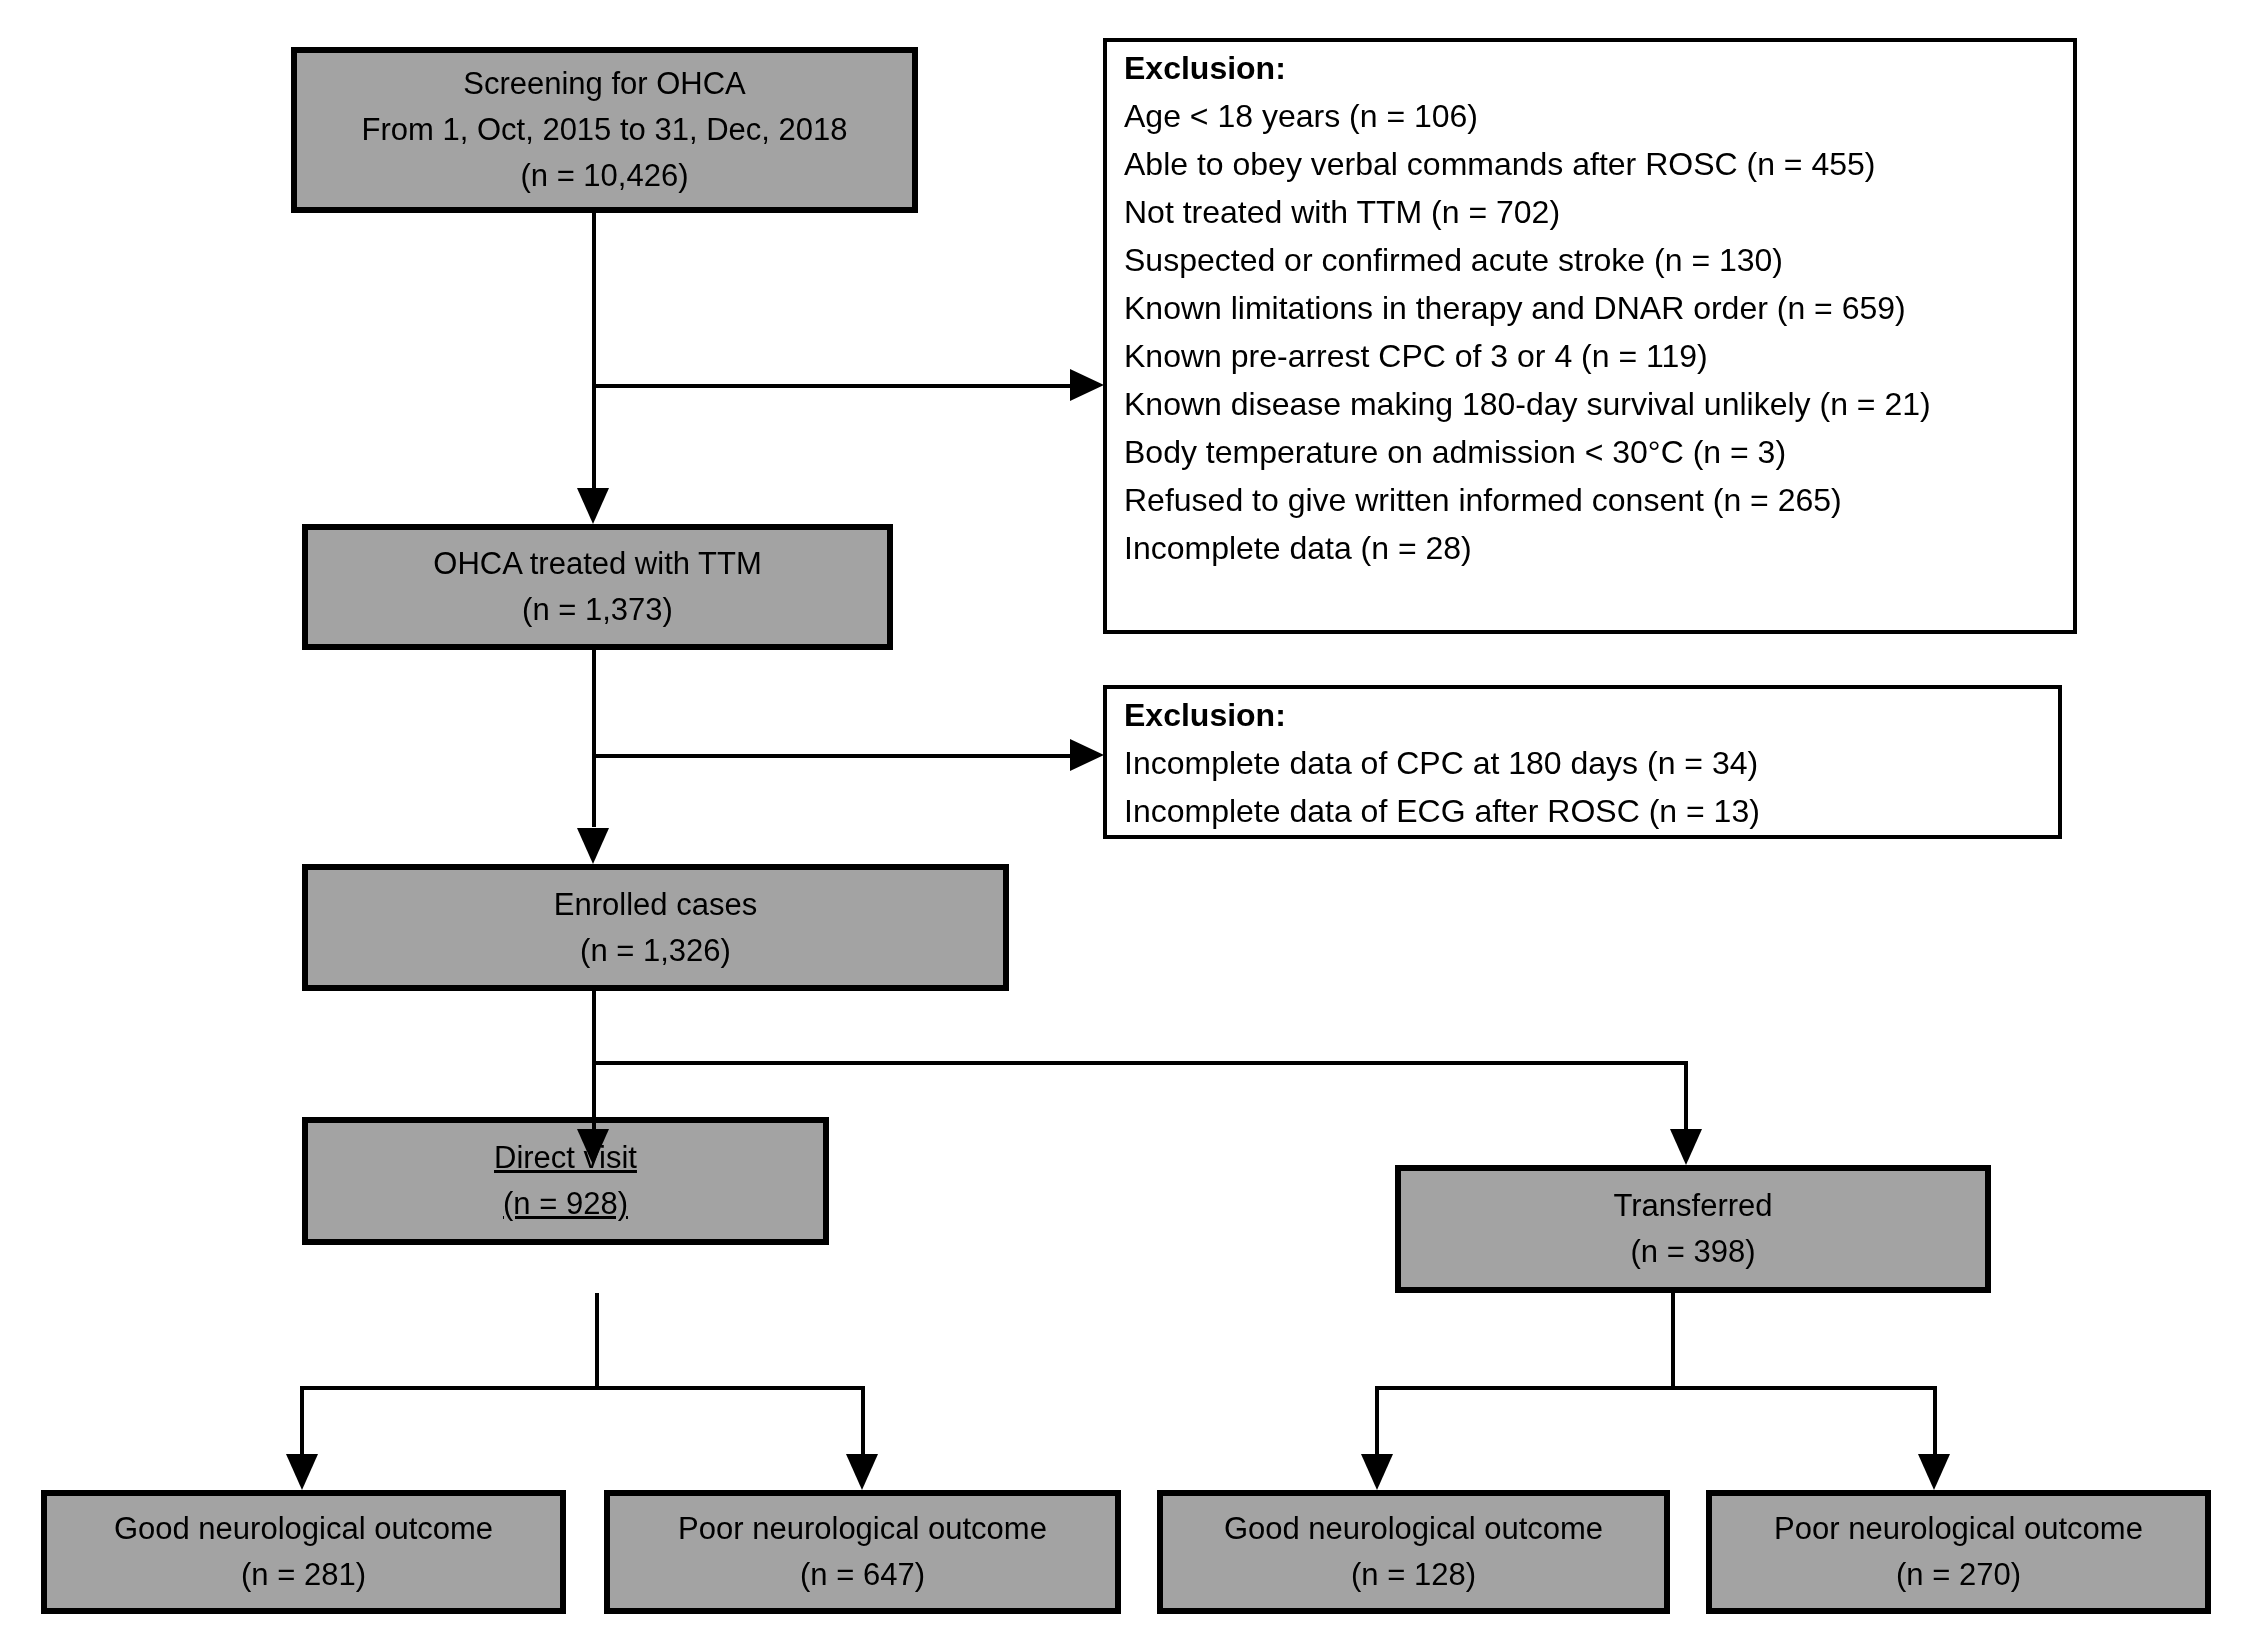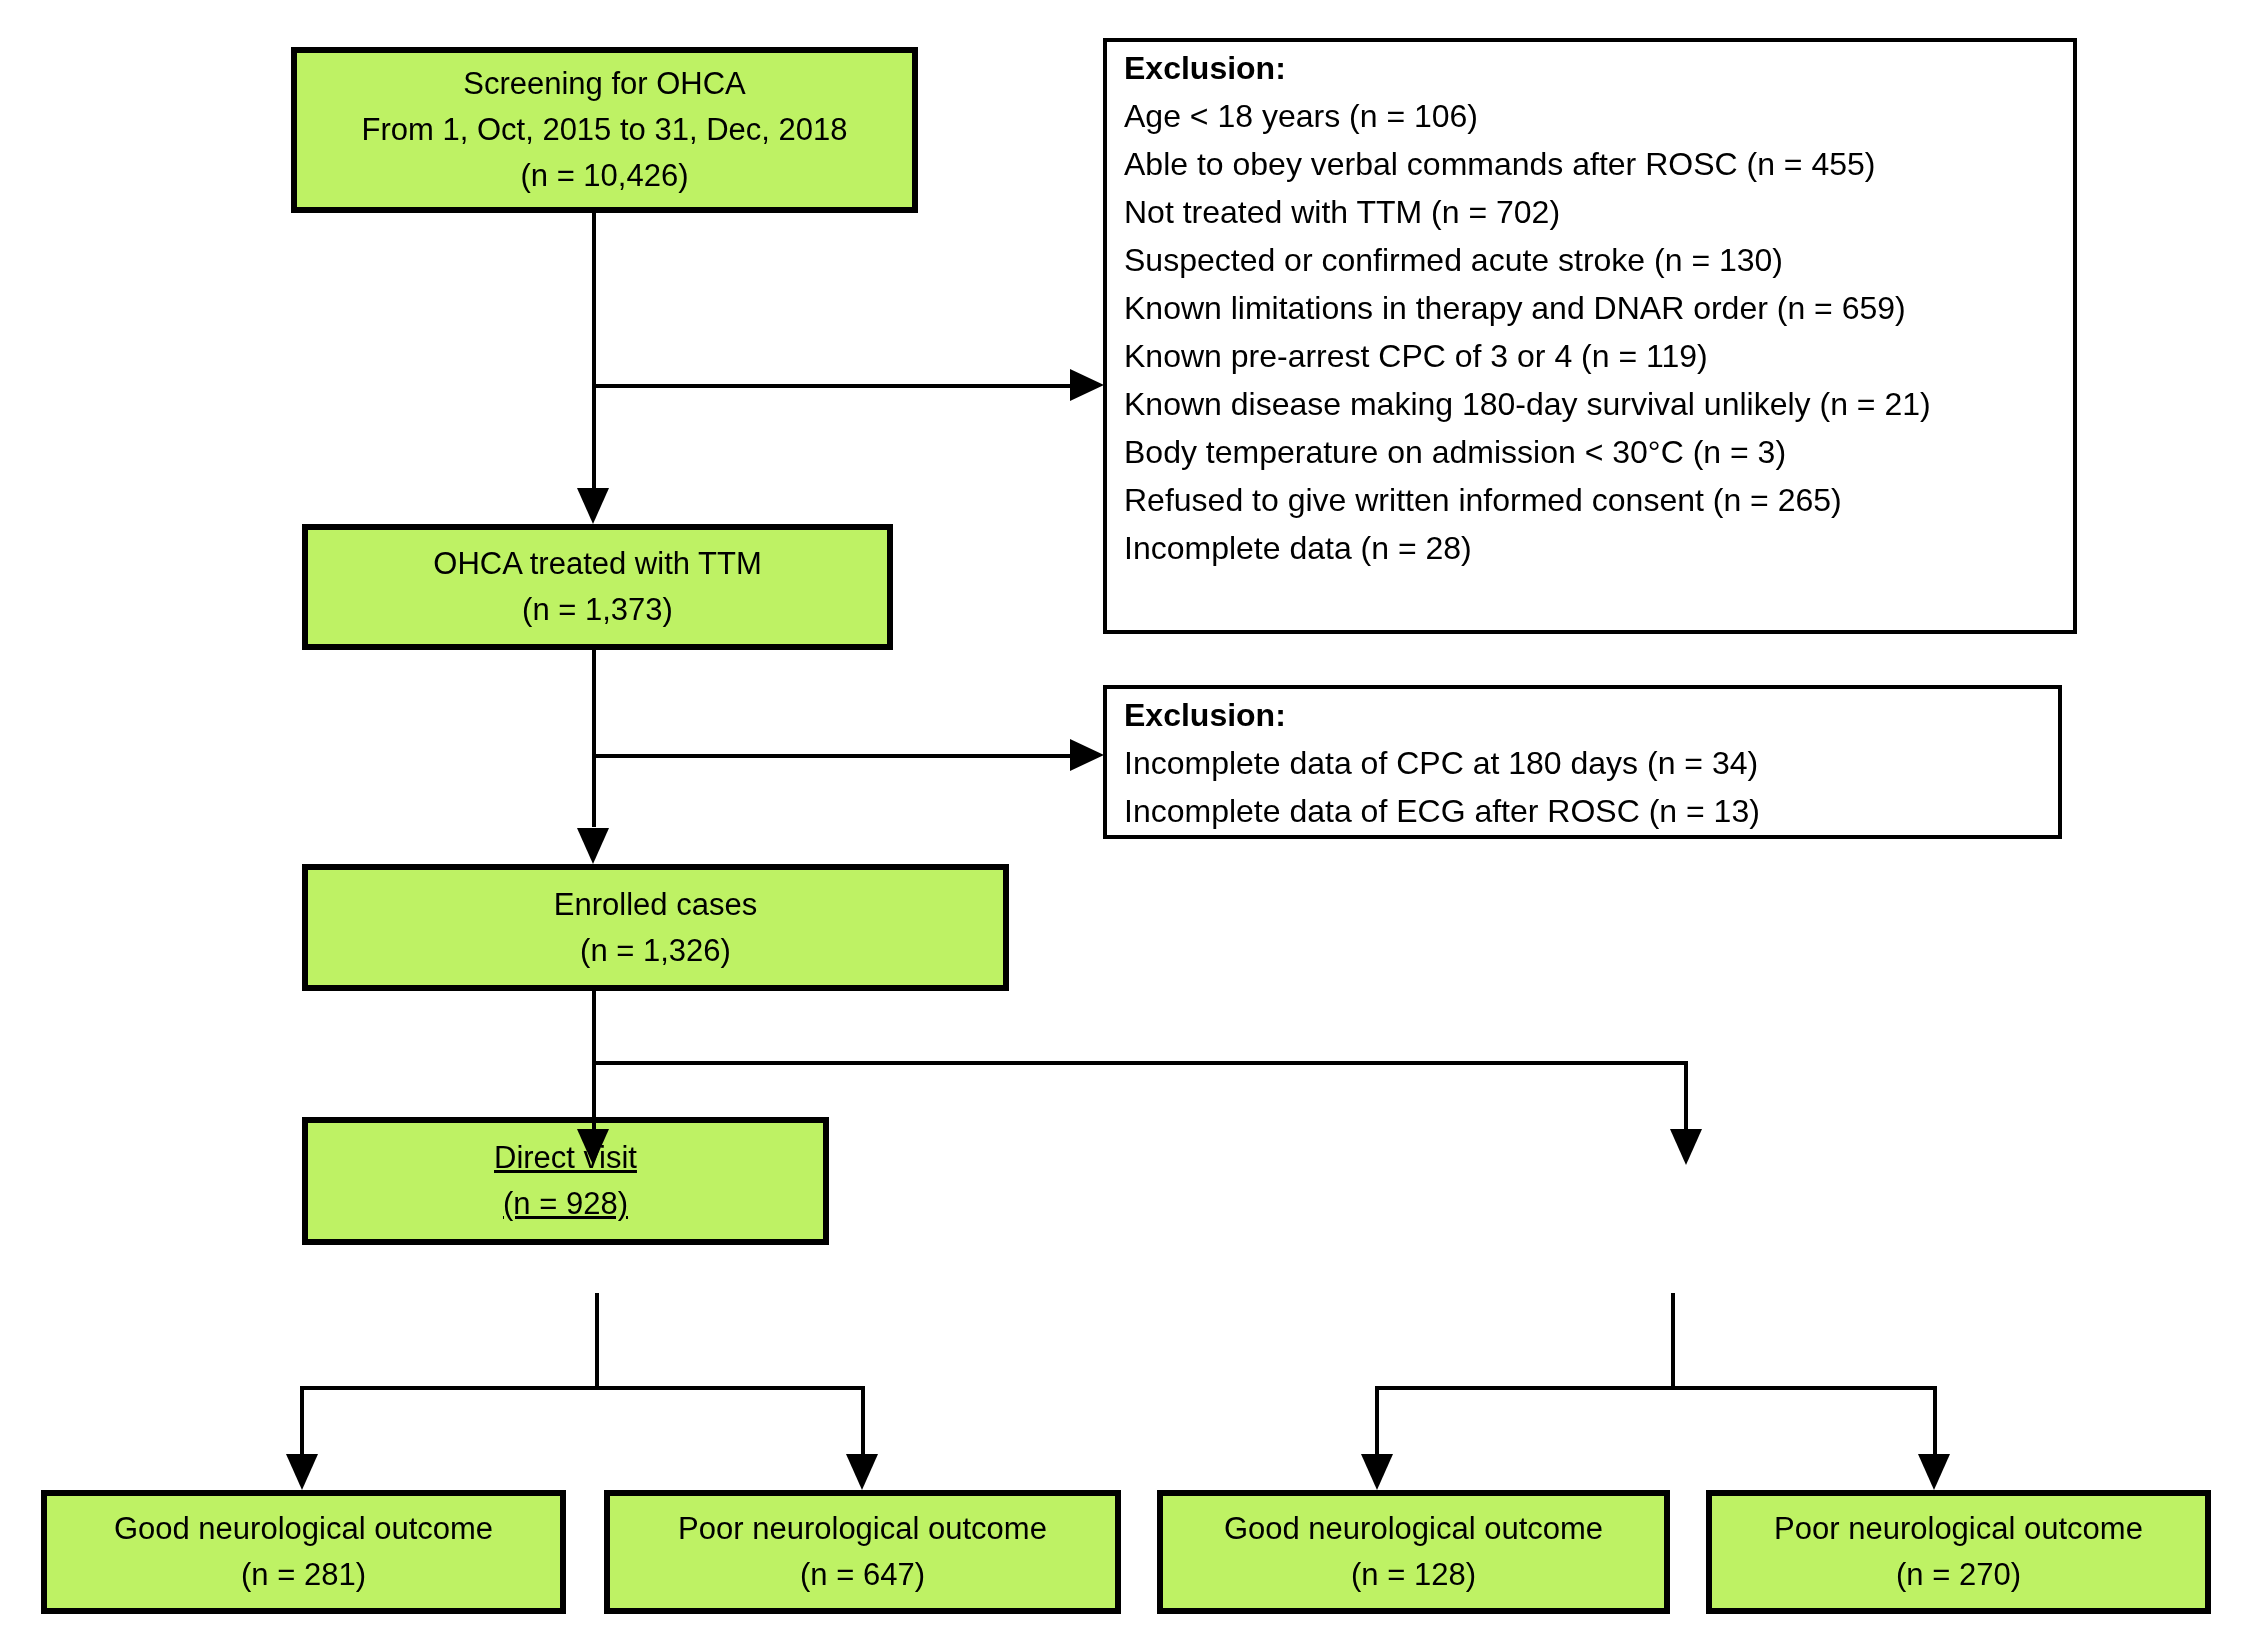--- a/index.html
+++ b/index.html
@@ -14,21 +14,21 @@
     background: #ffffff;
     font-family: "Liberation Sans", sans-serif;
     color: #000000;
     overflow: hidden;
   }
   
   .box {
     position: absolute;
     box-sizing: border-box;
     border: 6px solid #000000;
-    background: #bef264;
+    background: #a3a3a3;
     display: flex;
     flex-direction: column;
     align-items: center;
     justify-content: center;
     text-align: left;
     font-size: 31px;
     line-height: 46px;
     font-weight: 400;
   }
   
@@ -106,20 +106,24 @@
   <div class="box" style="left:302px; top:864px; width:707px; height:127px;">
     <div>Enrolled cases</div>
     <div>(n = 1,326)</div>
   </div>
 
   <div class="box" style="left:302px; top:1117px; width:527px; height:128px;text-decoration:underline;">
     <div>Direct visit</div>
     <div>(n = 928)</div>
   </div>
 
+  <div class="box" style="left:1395px; top:1165px; width:596px; height:128px;">
+    <div>Transferred</div>
+    <div>(n = 398)</div>
+  </div>
 
   <div class="box" style="left:41px; top:1490px; width:525px; height:124px;">
     <div>Good neurological outcome</div>
     <div>(n = 281)</div>
   </div>
 
   <div class="box" style="left:604px; top:1490px; width:517px; height:124px;">
     <div>Poor neurological outcome</div>
     <div>(n = 647)</div>
   </div>

